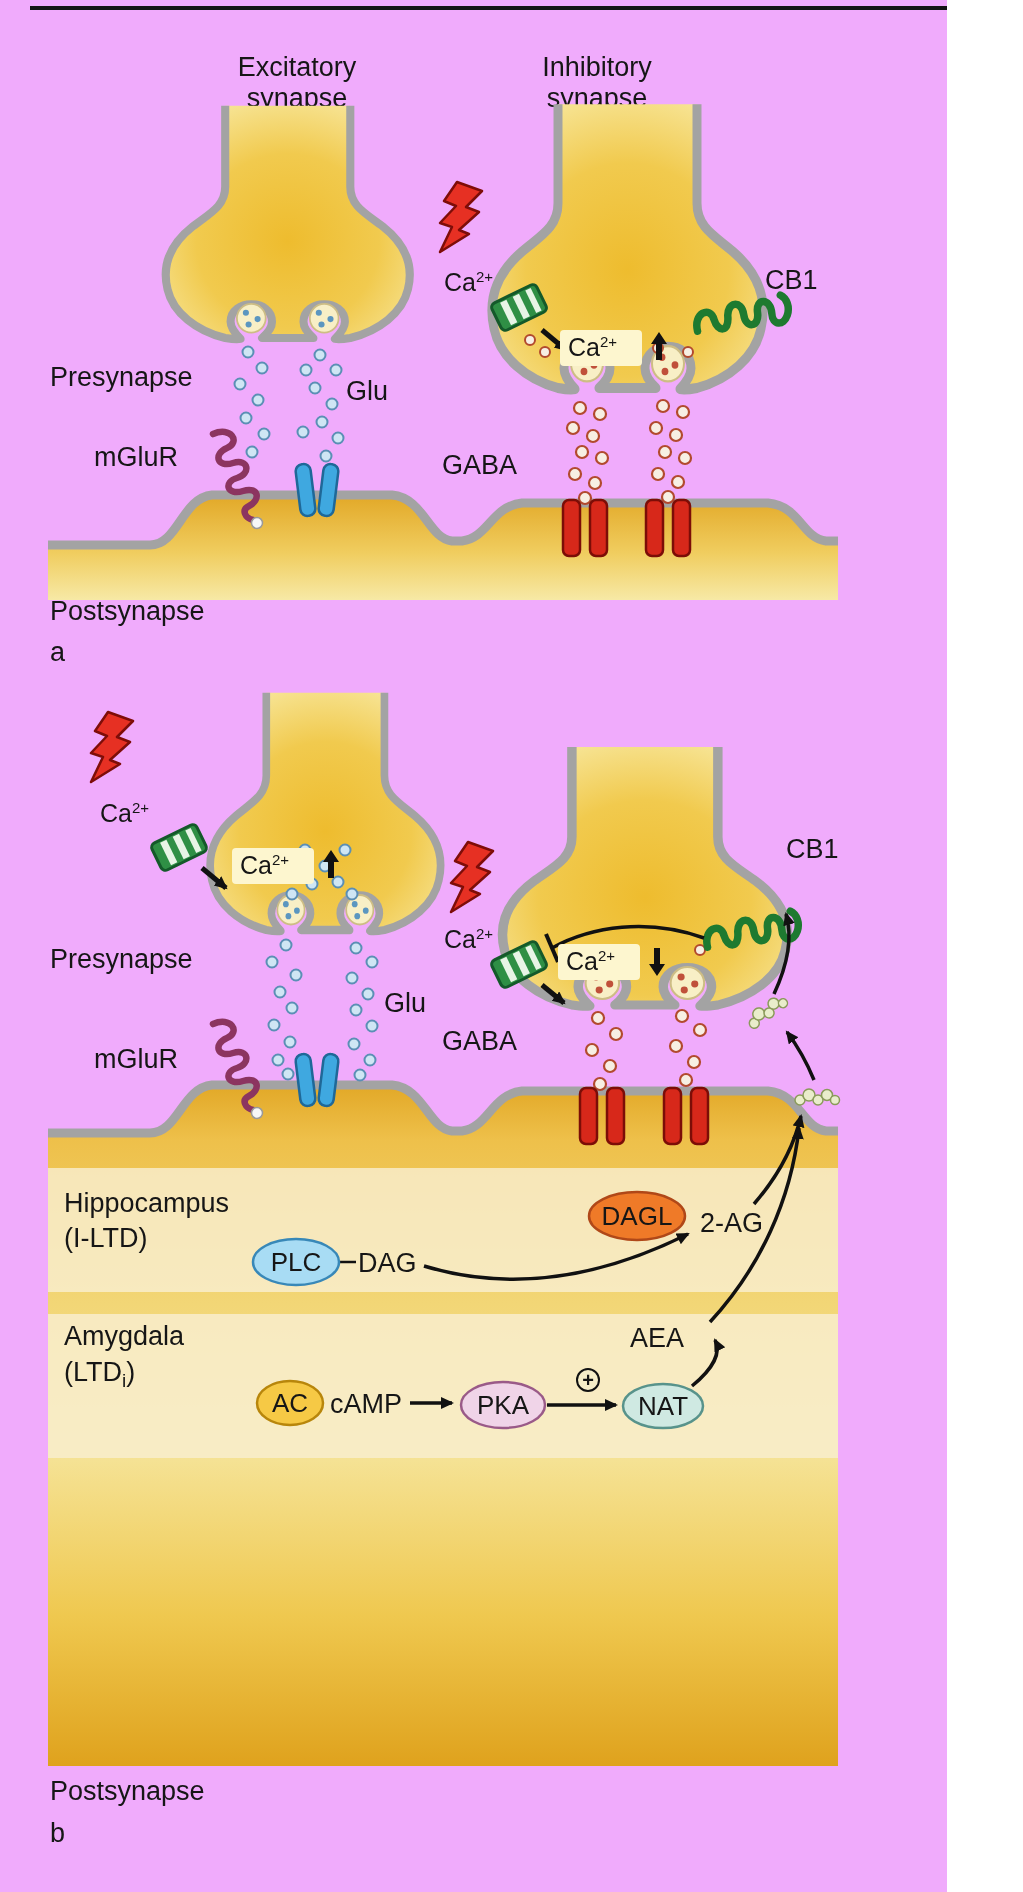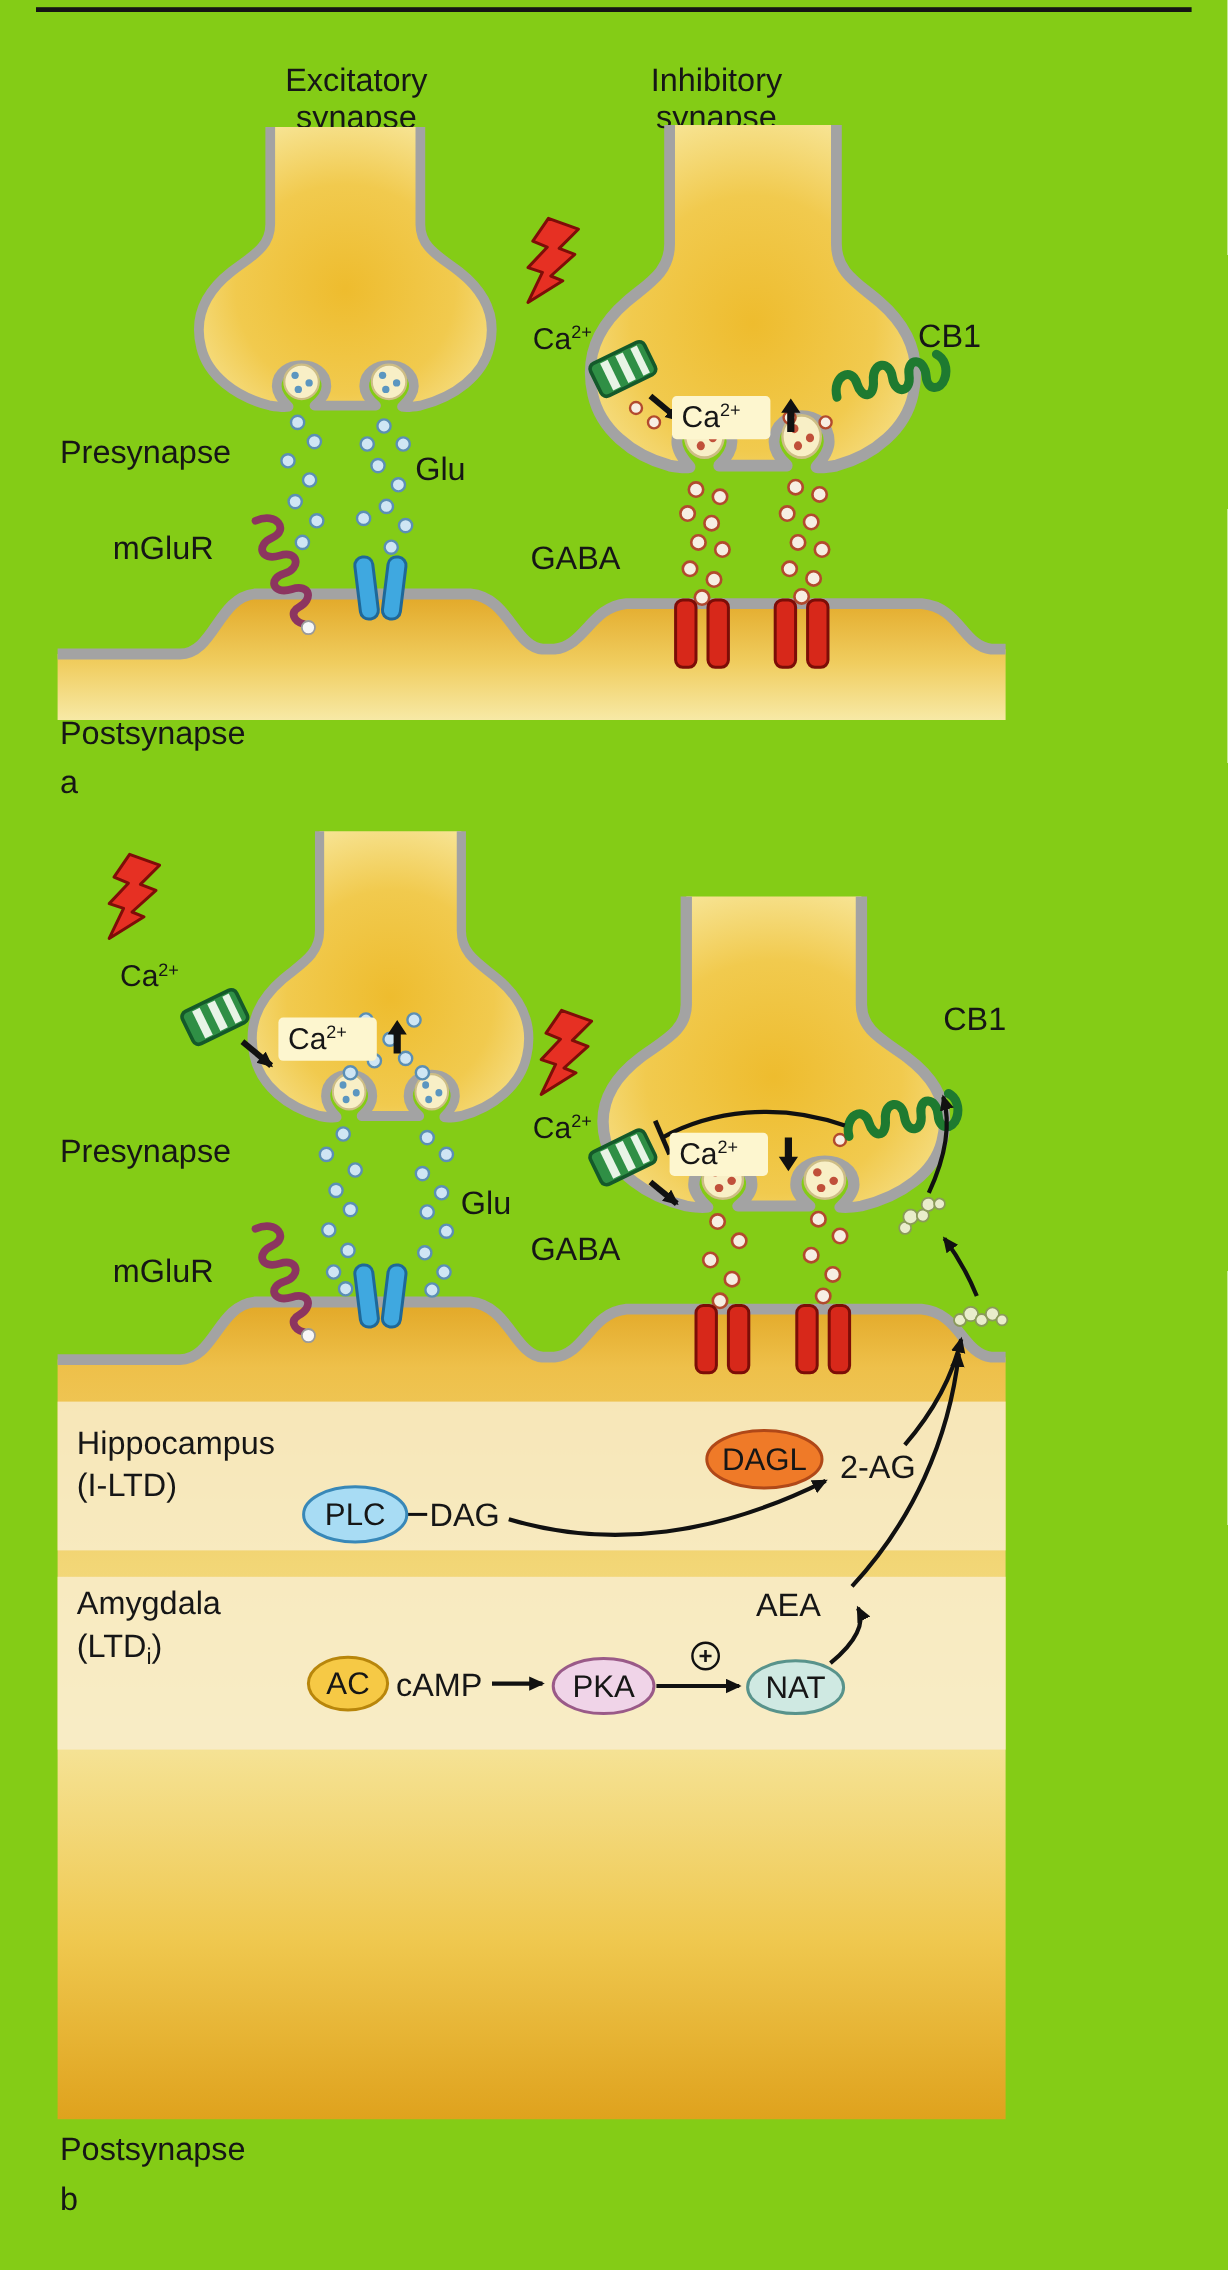--- a/index.html
+++ b/index.html
@@ -1,16 +1,16 @@
 <!DOCTYPE html>
 <html><head>
 <meta charset="utf-8">
 <style>
   html,body{margin:0;padding:0;background:#ffffff;}
-  .page{position:relative;width:1023px;height:1892px;background:#84cc16;overflow:hidden;}
+  .page{position:relative;width:947px;height:1892px;background:#f0abfc;overflow:hidden;}
   svg{display:block;}
   text{font-family:"Liberation Sans", sans-serif; fill:#161616;}
   .lbl{font-size:27px;}
   .hdr{font-size:27px; text-anchor:middle;}
   .ca{font-size:25px;}
   .sup{font-size:15px;}
   .ell{font-size:26px; text-anchor:middle;}
   .plus{font-size:20px; text-anchor:middle; font-weight:bold;}
 </style>
 </head>

